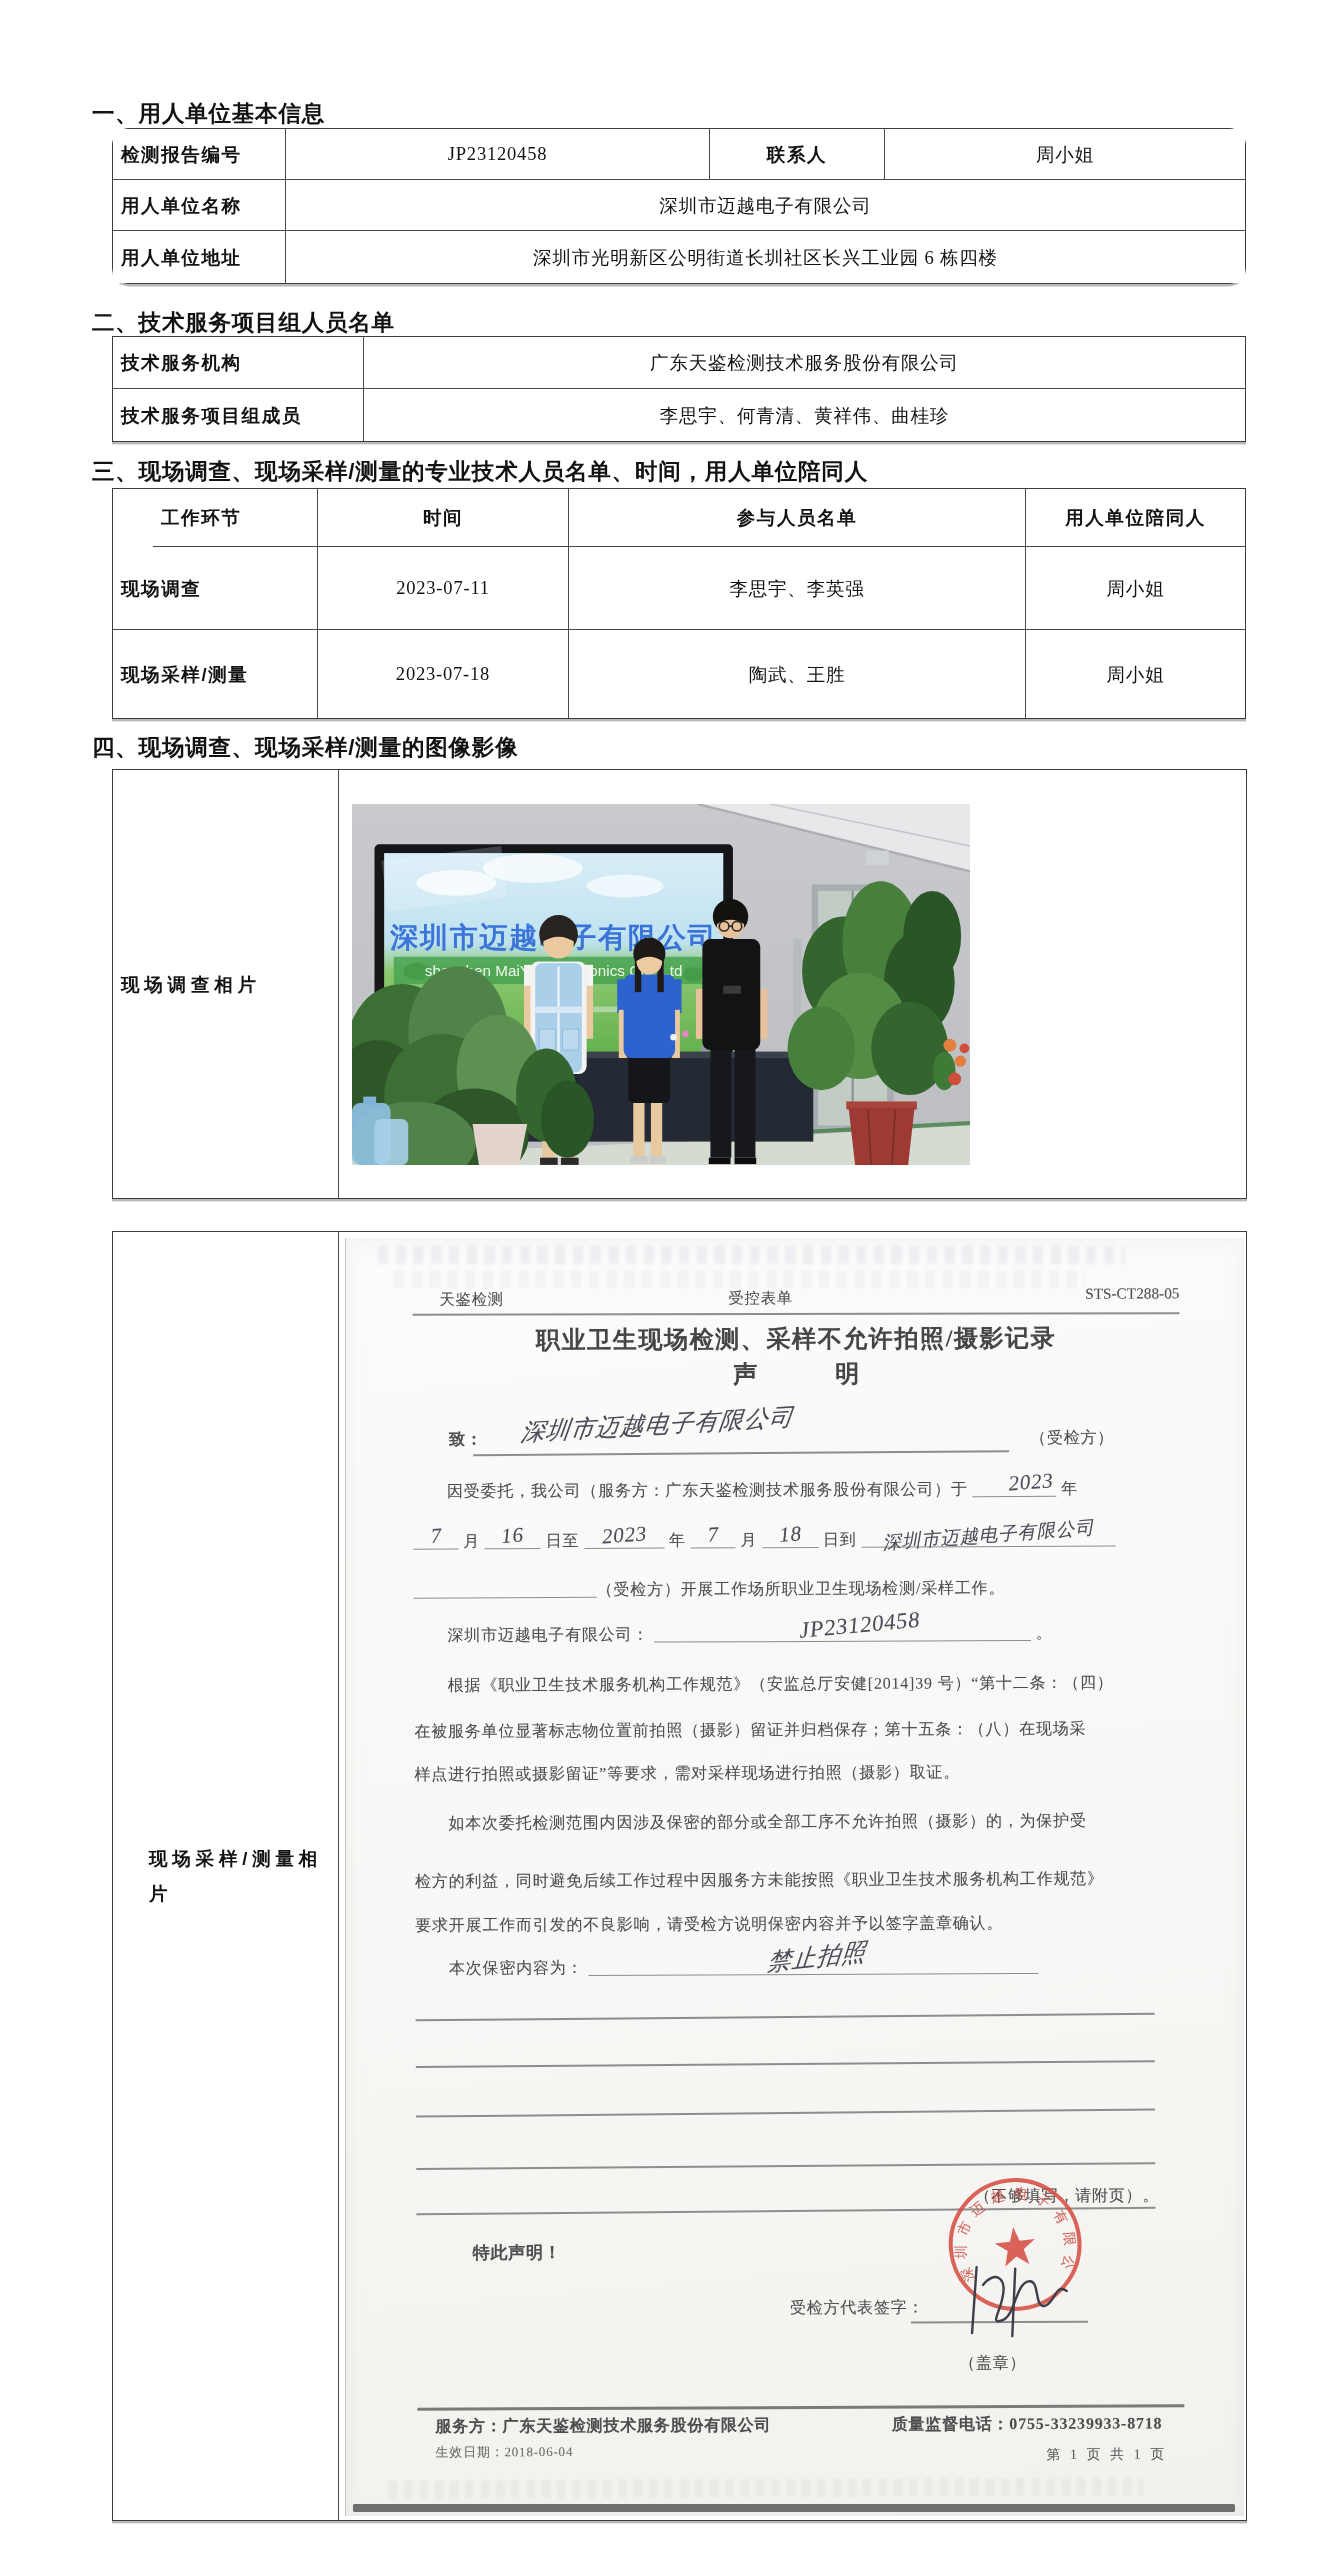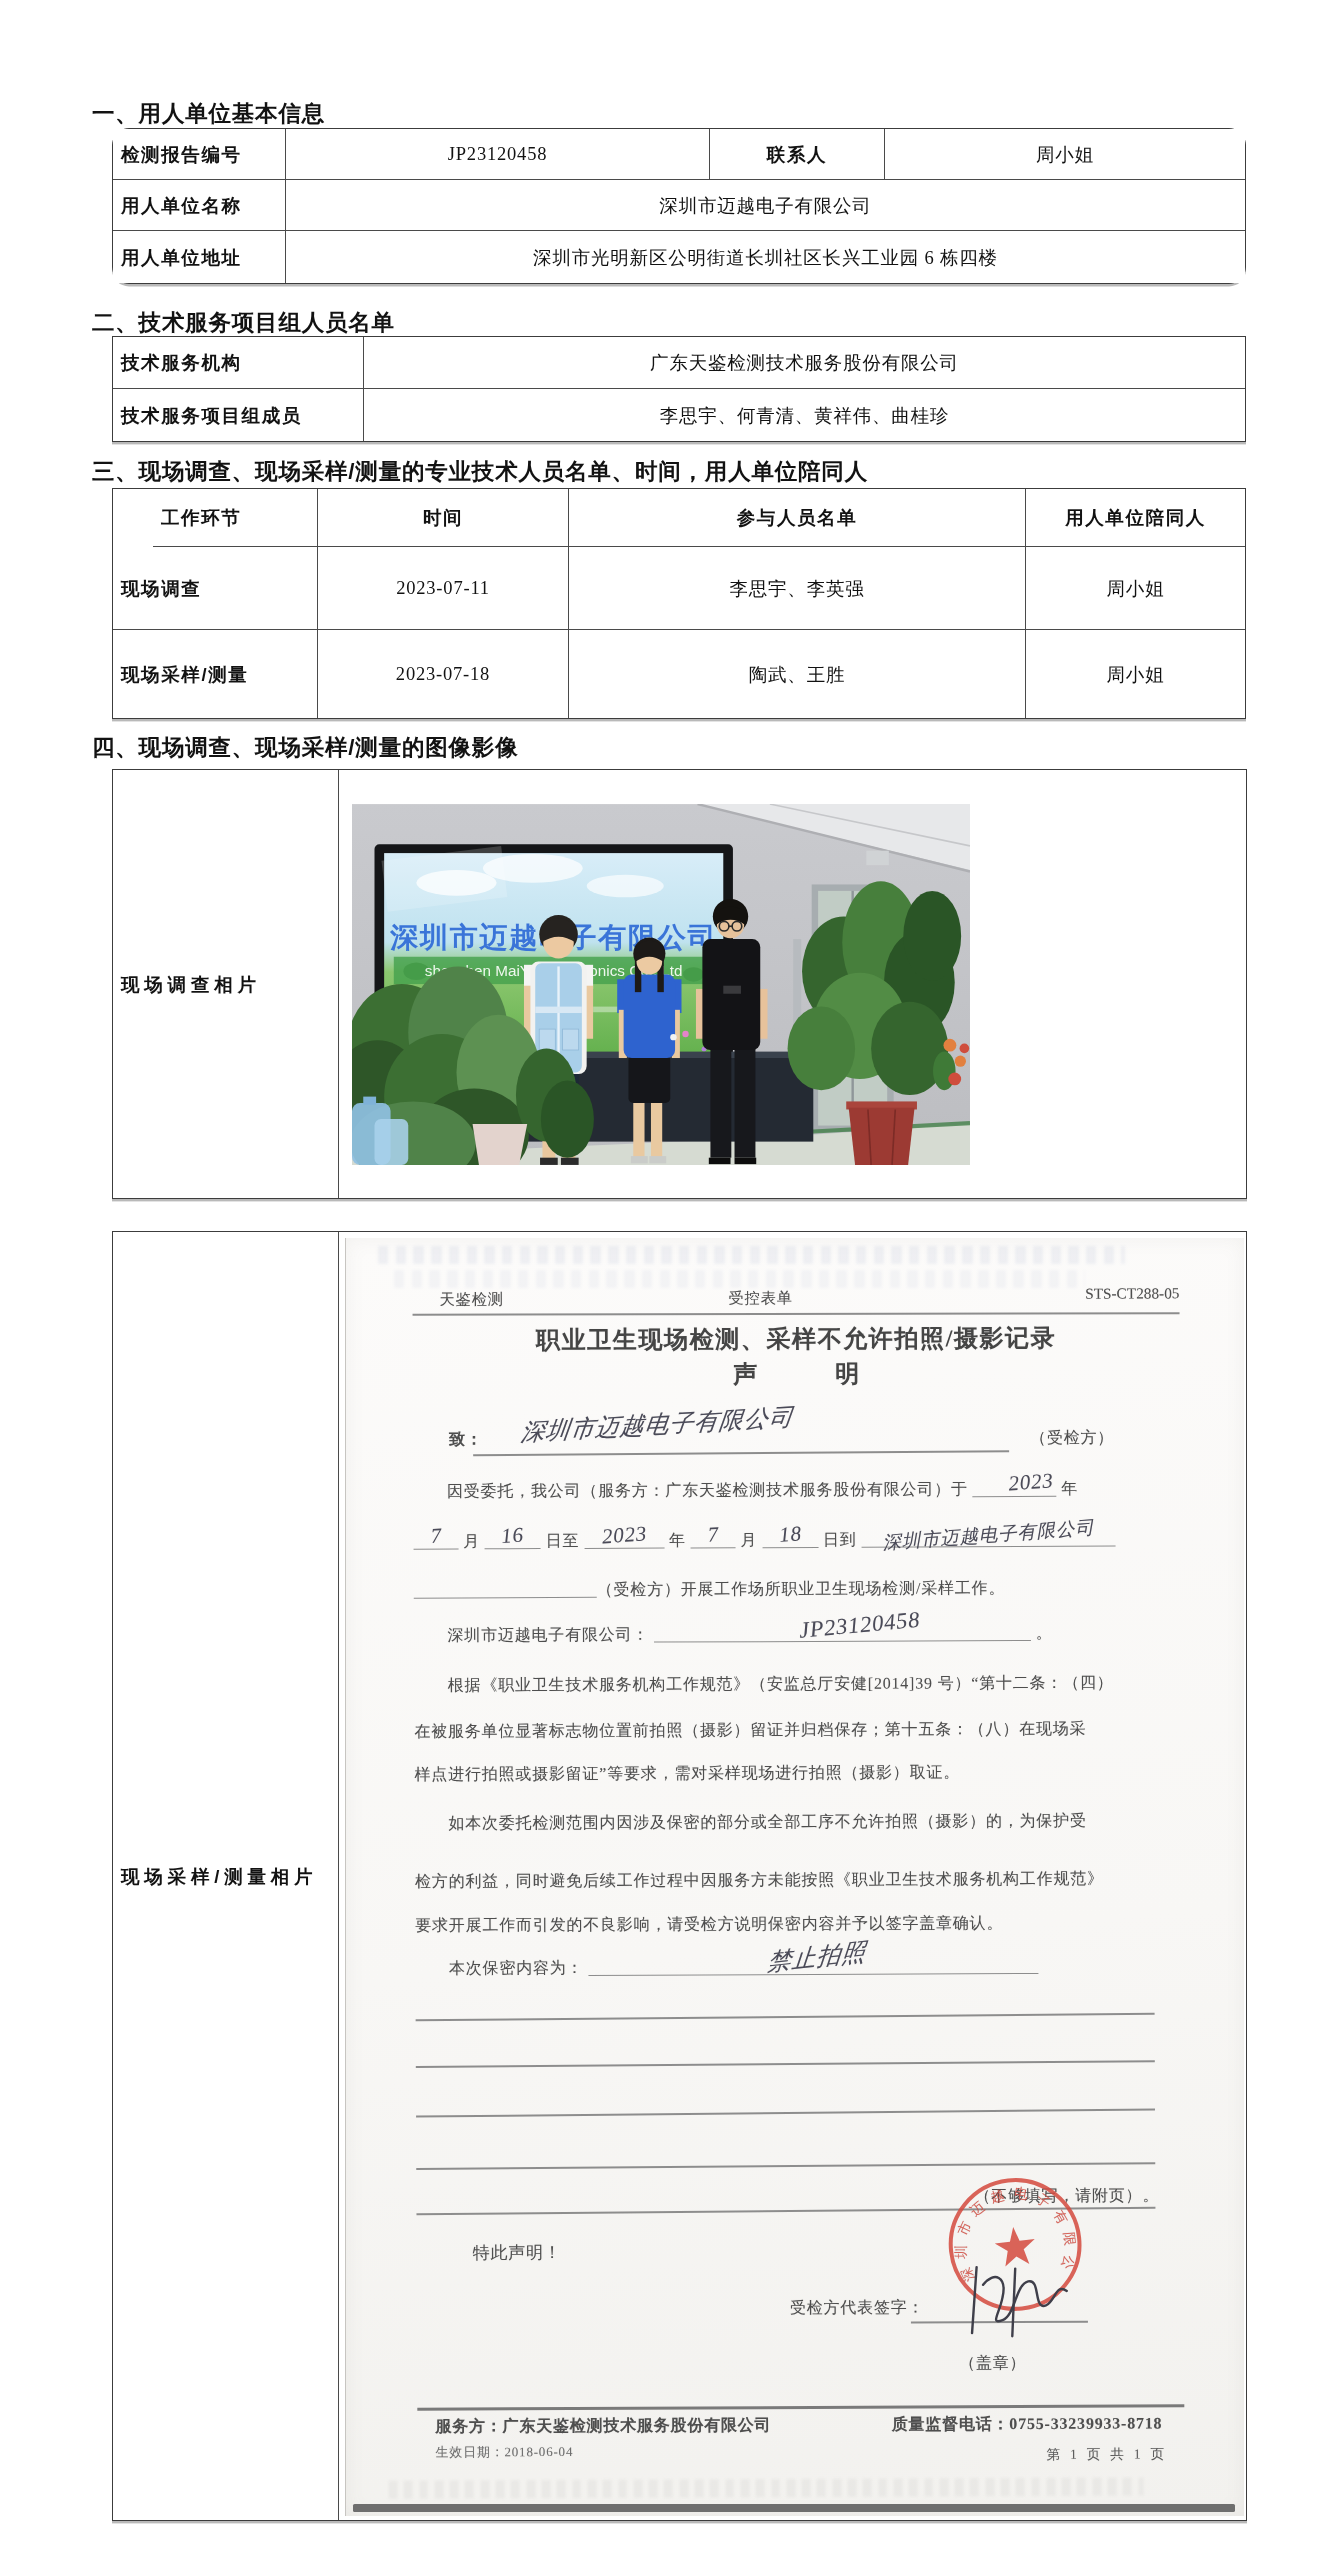--- a/index.html
+++ b/index.html
@@ -244,21 +244,21 @@
         <g>
           <rect x="0" y="372" width="48" height="77" rx="10" fill="#8fc0e2" opacity="0.92"></rect>
           <rect x="28" y="392" width="42" height="57" rx="8" fill="#a9d2ec" opacity="0.88"></rect>
           <rect x="14" y="364" width="16" height="10" fill="#7fb2d8"></rect>
         </g>
       </svg>
     </div>
   </div>
 
   <div class="tbl" style="top:1231px;grid-template-columns:226px 907px;grid-template-rows:1288px;">
-    <div class="cell lbl lblsp lastr" style="line-height:35px;padding-right:4.8px;">现场采样/测量相片</div>
+    <div class="cell lbl lblsp lastr" style="line-height:35px;padding-right:4.8px;margin-left:28px;">现场采样/测量相片</div>
     <div class="cell lastc lastr photo-wrap">
       <div class="scan">
         <div class="bleed" style="top:8px;left:32px;width:747px;"></div>
         <div class="bleed" style="top:32px;left:48px;width:691px;opacity:.35;"></div>
         <div class="scan-inner">
 
           <span class="abs" style="top:50px;left:96px;font-size:15.3px;">天鉴检测</span>
           <span class="abs" style="top:50px;left:385px;font-size:15.3px;">受控表单</span>
           <span class="abs" style="top:48px;right:62px;font-size:15.3px;letter-spacing:0;">STS-CT288-05</span>
           <div class="sline" style="top:75px;left:69px;width:767px;height:2.4px;transform:rotate(0.15deg);"></div>
@@ -313,21 +313,21 @@
             <span class="u" style="width:450px;"><span class="hw" style="font-size:24px;transform:translateX(-60%) rotate(-6deg) skewX(-12deg);">禁止拍照</span></span>
           </div>
 
           <div class="sline" style="top:778px;left:69px;width:739px;transform:rotate(-0.25deg);"></div>
           <div class="sline" style="top:825px;left:69px;width:739px;transform:rotate(-0.2deg);"></div>
           <div class="sline" style="top:874px;left:69px;width:739px;transform:rotate(-0.3deg);"></div>
           <div class="sline" style="top:927px;left:69px;width:739px;transform:rotate(-0.2deg);"></div>
           <div class="sline" style="top:972px;left:69px;width:739px;transform:rotate(-0.25deg);"></div>
           <span class="abs" style="top:949px;left:627px;font-size:16px;">（不够填写，请附页）。</span>
 
-          <span class="abs" style="top:1002px;left:125px;font-size:17px;font-weight:400;">特此声明！</span>
+          <span class="abs" style="top:1002px;left:125px;font-size:17px;font-weight:700;">特此声明！</span>
 
           <span class="abs" style="top:1060px;left:442px;">受检方代表签字：</span>
           <div class="sline" style="top:1084px;left:563px;width:177px;"></div>
           <span class="abs" style="top:1116px;left:611px;font-size:16px;">（盖章）</span>
 
           <svg class="abs" style="left:587px;top:927px;font-size:20px" width="161" height="185" viewBox="0 0 200 230">
             <g opacity="0.85" transform="rotate(-6 100 100)">
               <circle cx="100" cy="100" r="80" fill="none" stroke="#d4493e" stroke-width="5"></circle>
               <defs>
                   <path id="sealArc" d="M 48 138 A 62 62 0 1 1 152 138" fill="none"></path>

